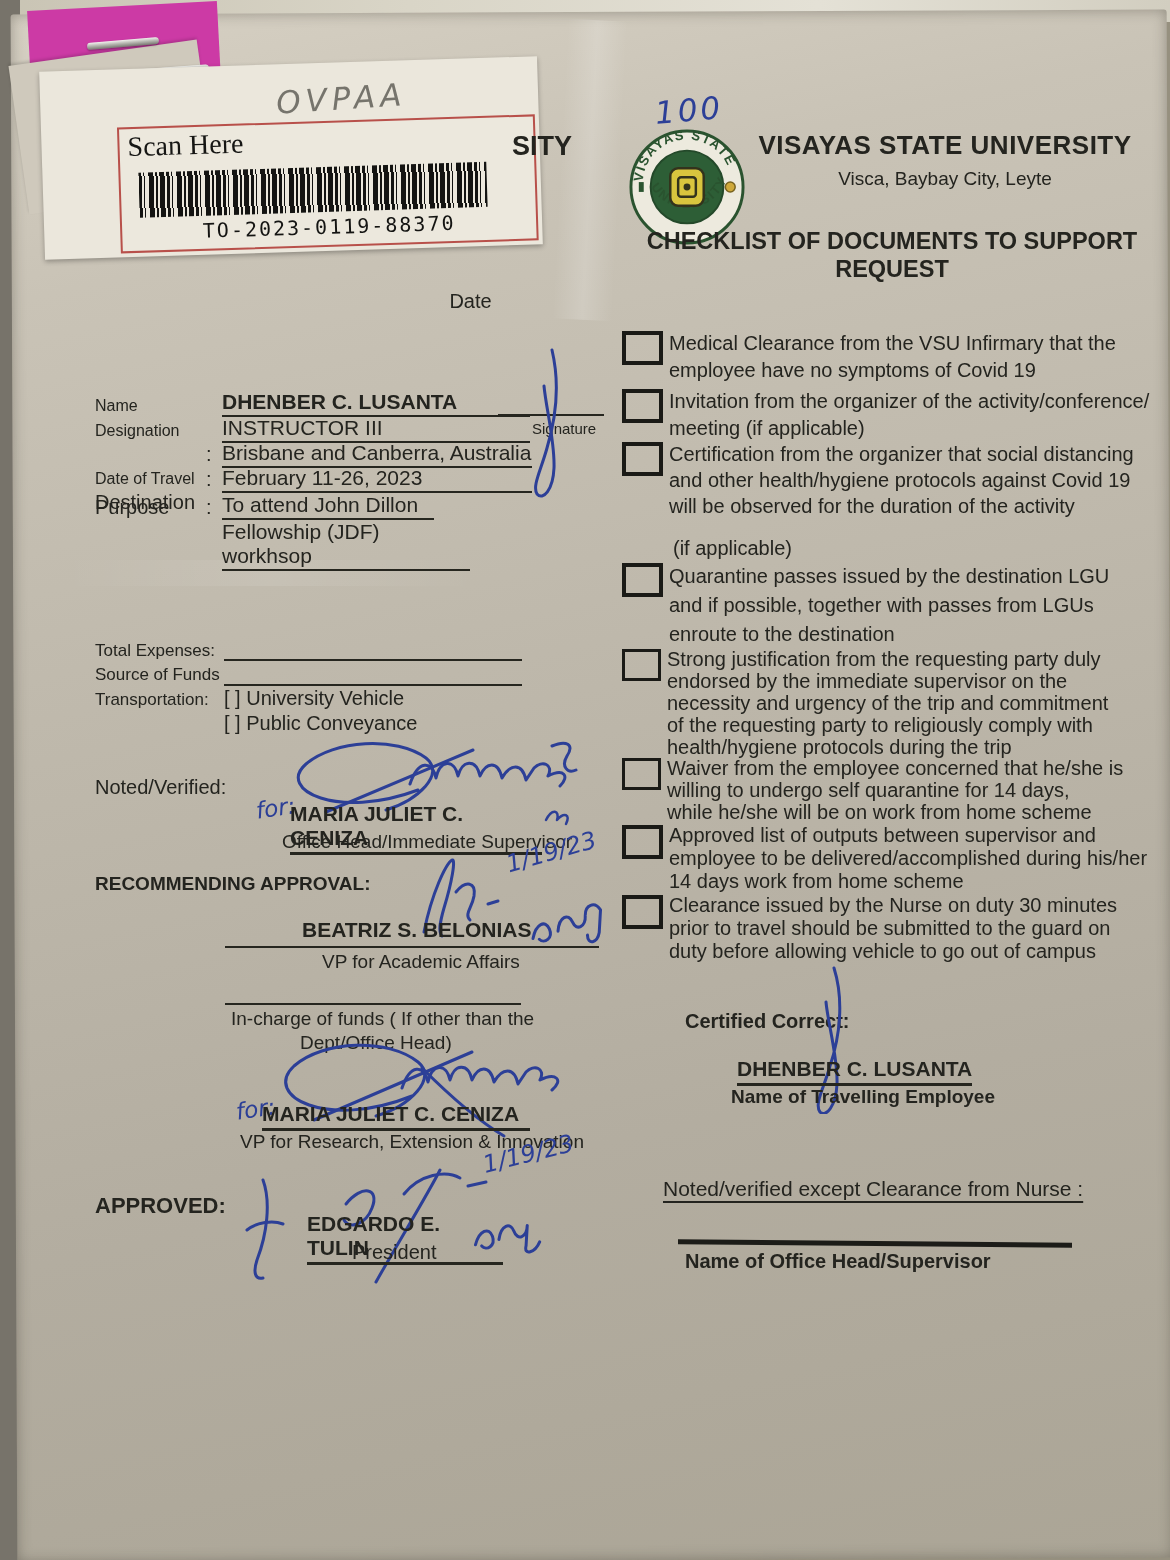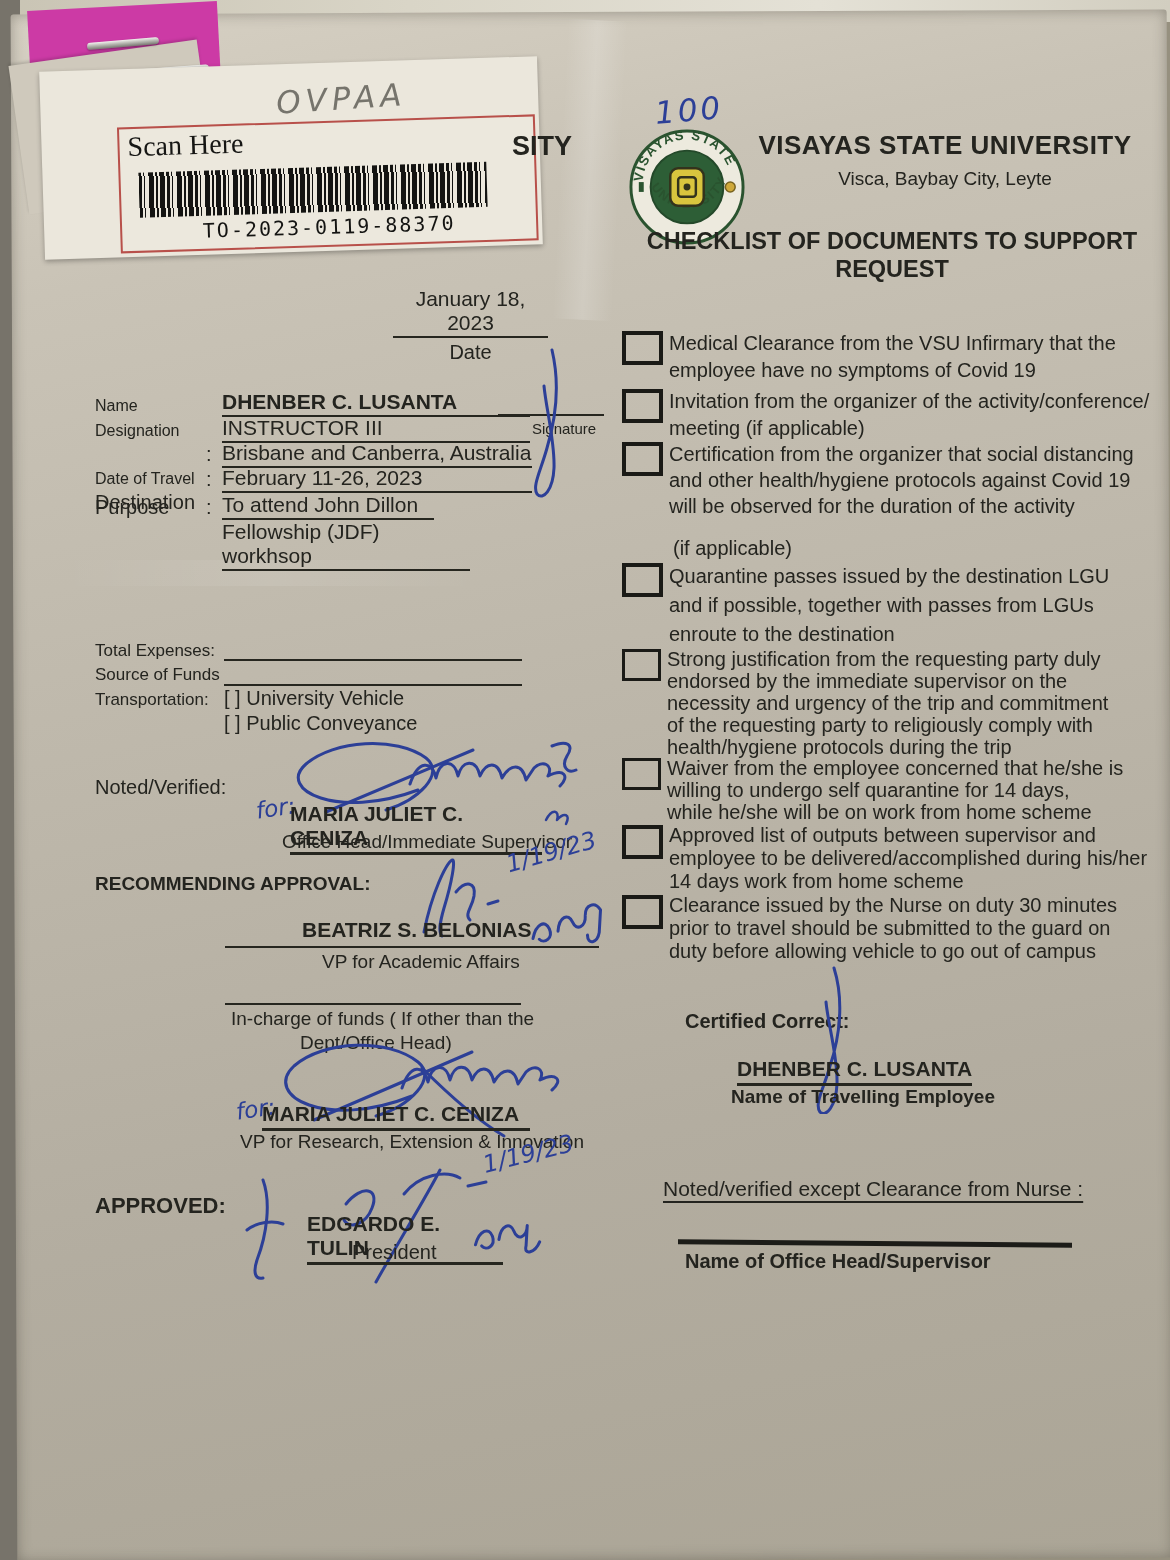--- a/index.html
+++ b/index.html
@@ -104,21 +104,20 @@
 </svg>
 <div class="abs" id="univ-block">
   <div id="univ-name">VISAYAS STATE UNIVERSITY</div>
   <div id="univ-addr">Visca, Baybay City, Leyte</div>
 </div>
 <div class="abs" id="form-title">
   <div>CHECKLIST OF DOCUMENTS TO SUPPORT REQUEST</div>
 </div>
 
 <div class="abs" style="left:393px;top:287px;width:155px;text-align:center;">
-  <div class="uline" style="font-size:21px;">January 18, 2023</div>
   <div style="font-size:20px;margin-top:3px;">Date</div>
 </div>
 
 <div class="abs lbl-sm" style="left:95px;top:397px;">Name</div>
 <div class="abs val bold uline" style="left:222px;top:390px;width:308px;">DHENBER C. LUSANTA</div>
 <div class="abs lbl-sm" style="left:95px;top:422px;">Designation</div>
 <div class="abs val uline" style="left:222px;top:416px;width:308px;">INSTRUCTOR III</div>
 <div class="abs line" style="left:498px;top:414px;width:106px;"></div>
 <div class="abs" style="left:532px;top:420px;font-size:15px;">Signature</div>
 <div class="abs lbl-md" style="left:95px;top:443px;margin-top:48px;">Destination</div>

